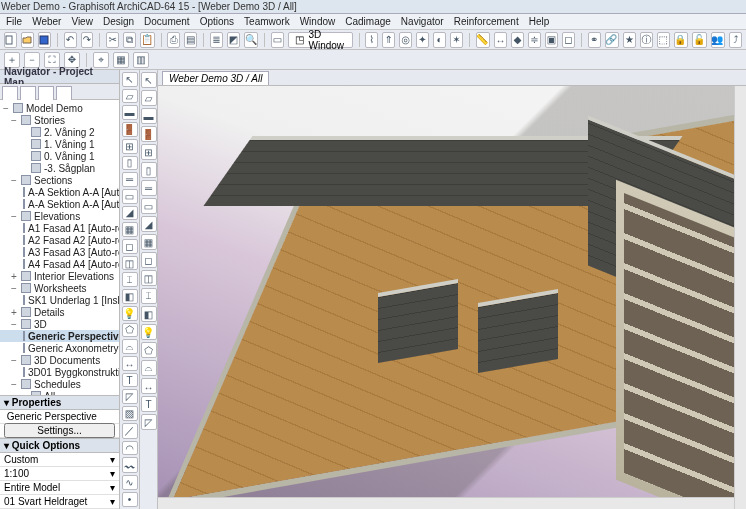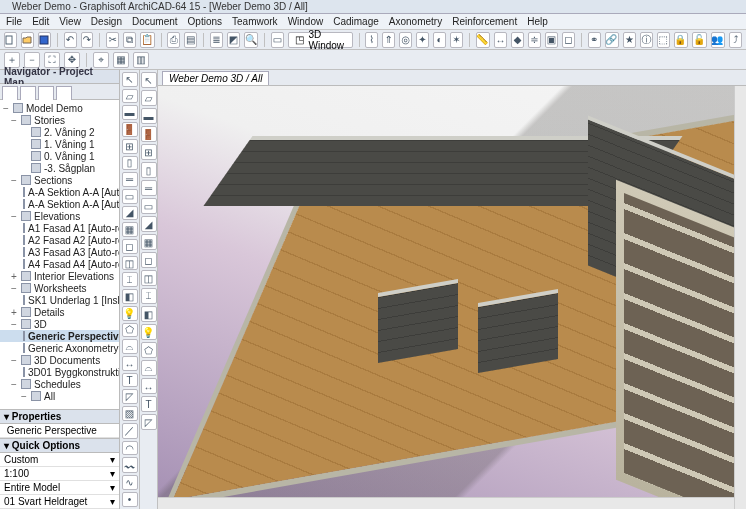--- a/index.html
+++ b/index.html
@@ -1,17 +1,17 @@
 <!DOCTYPE html>
 <html><head>
 <meta charset="utf-8">
 <style>
   * { box-sizing: border-box; margin: 0; padding: 0; font-family: "Segoe UI", Tahoma, sans-serif; font-size: 10px; }
   html, body { width: 746px; height: 509px; overflow: hidden; background: #f0f0f0; }
-  .titlebar { height: 14px; background: #dde5ee; display: flex; align-items: center; padding: 0 12px; border-bottom: 1px solid #aab; }
+  .titlebar { height: 14px; background: #dde5ee; display: flex; align-items: center; padding: 0 1px; border-bottom: 1px solid #aab; }
   .titlebar span { color: #333; }
   .menubar { height: 16px; background: #eef2f7; display: flex; align-items: center; padding: 0 6px; gap: 10px; border-bottom: 1px solid #c8c8c8; }
   .menubar .mitem { color: #222; cursor: default; }
   .toolbar { height: 20px; background: #e8ecf2; display: flex; align-items: center; padding: 0 4px; gap: 4px; border-bottom: 1px solid #c0c0c0; }
   .tbtn { width: 16px; height: 16px; background: #fff; border: 1px solid #b8b8c0; border-radius: 2px; display:flex; align-items:center; justify-content:center; color:#456; }
   .tbtn svg { width: 10px; height: 10px; }
   .tlabel { background:#fff; border:1px solid #b8b8c0; height:16px; padding:0 6px; display:flex; align-items:center; gap:4px; border-radius:2px; }
   .sep { width:1px; height:14px; background:#c0c0c0; margin:0 2px; }
   .main { display:flex; height: calc(509px - 14px - 16px - 20px - 20px); }
   .toolbar2 { height: 20px; background: #e8ecf2; display: flex; align-items: center; padding: 0 4px; gap: 4px; border-bottom: 1px solid #c0c0c0; }
@@ -60,29 +60,29 @@
 </style>
 </head>
 <body>
 
 <div class="titlebar">
   <span>Weber Demo - Graphisoft ArchiCAD-64 15 - [Weber Demo 3D / All]</span>
 </div>
 
 <div class="menubar">
   <span class="mitem">File</span>
-  <span class="mitem">Edit</span>
+  <span class="mitem">Weber</span>
   <span class="mitem">View</span>
   <span class="mitem">Design</span>
   <span class="mitem">Document</span>
   <span class="mitem">Options</span>
   <span class="mitem">Teamwork</span>
   <span class="mitem">Window</span>
   <span class="mitem">Cadimage</span>
-  <span class="mitem">Axonometry</span>
+  <span class="mitem">Navigator</span>
   <span class="mitem">Reinforcement</span>
   <span class="mitem">Help</span>
 </div>
 
 <div class="toolbar">
   <div class="tbtn">
       <svg viewBox="0 0 10 10">
         <rect x="1" y="1" width="6" height="8" fill="#fff" stroke="#567"></rect>
       </svg>
     </div>
@@ -297,20 +297,23 @@
           <span class="exp">−</span>
           <span class="ico"></span>
           <span>All</span>
         </div>
 
     </div>
 
     <div class="props">
       <div class="hdr"><span>▾</span>&nbsp;<span>Properties</span></div>
       <div class="row"><span class="ico"></span>&nbsp;<span>Generic Perspective</span></div>
+      <div class="row">
+          <button style="flex:1">Settings...</button>
+        </div>
     </div>
 
     <div class="props">
       <div class="hdr"><span>▾</span>&nbsp;<span>Quick Options</span></div>
       <div id="qo-holder">
           <div class="row">
             <span style="flex:1">Custom</span>
             <span>▾</span>
           </div>
           <div class="row">

